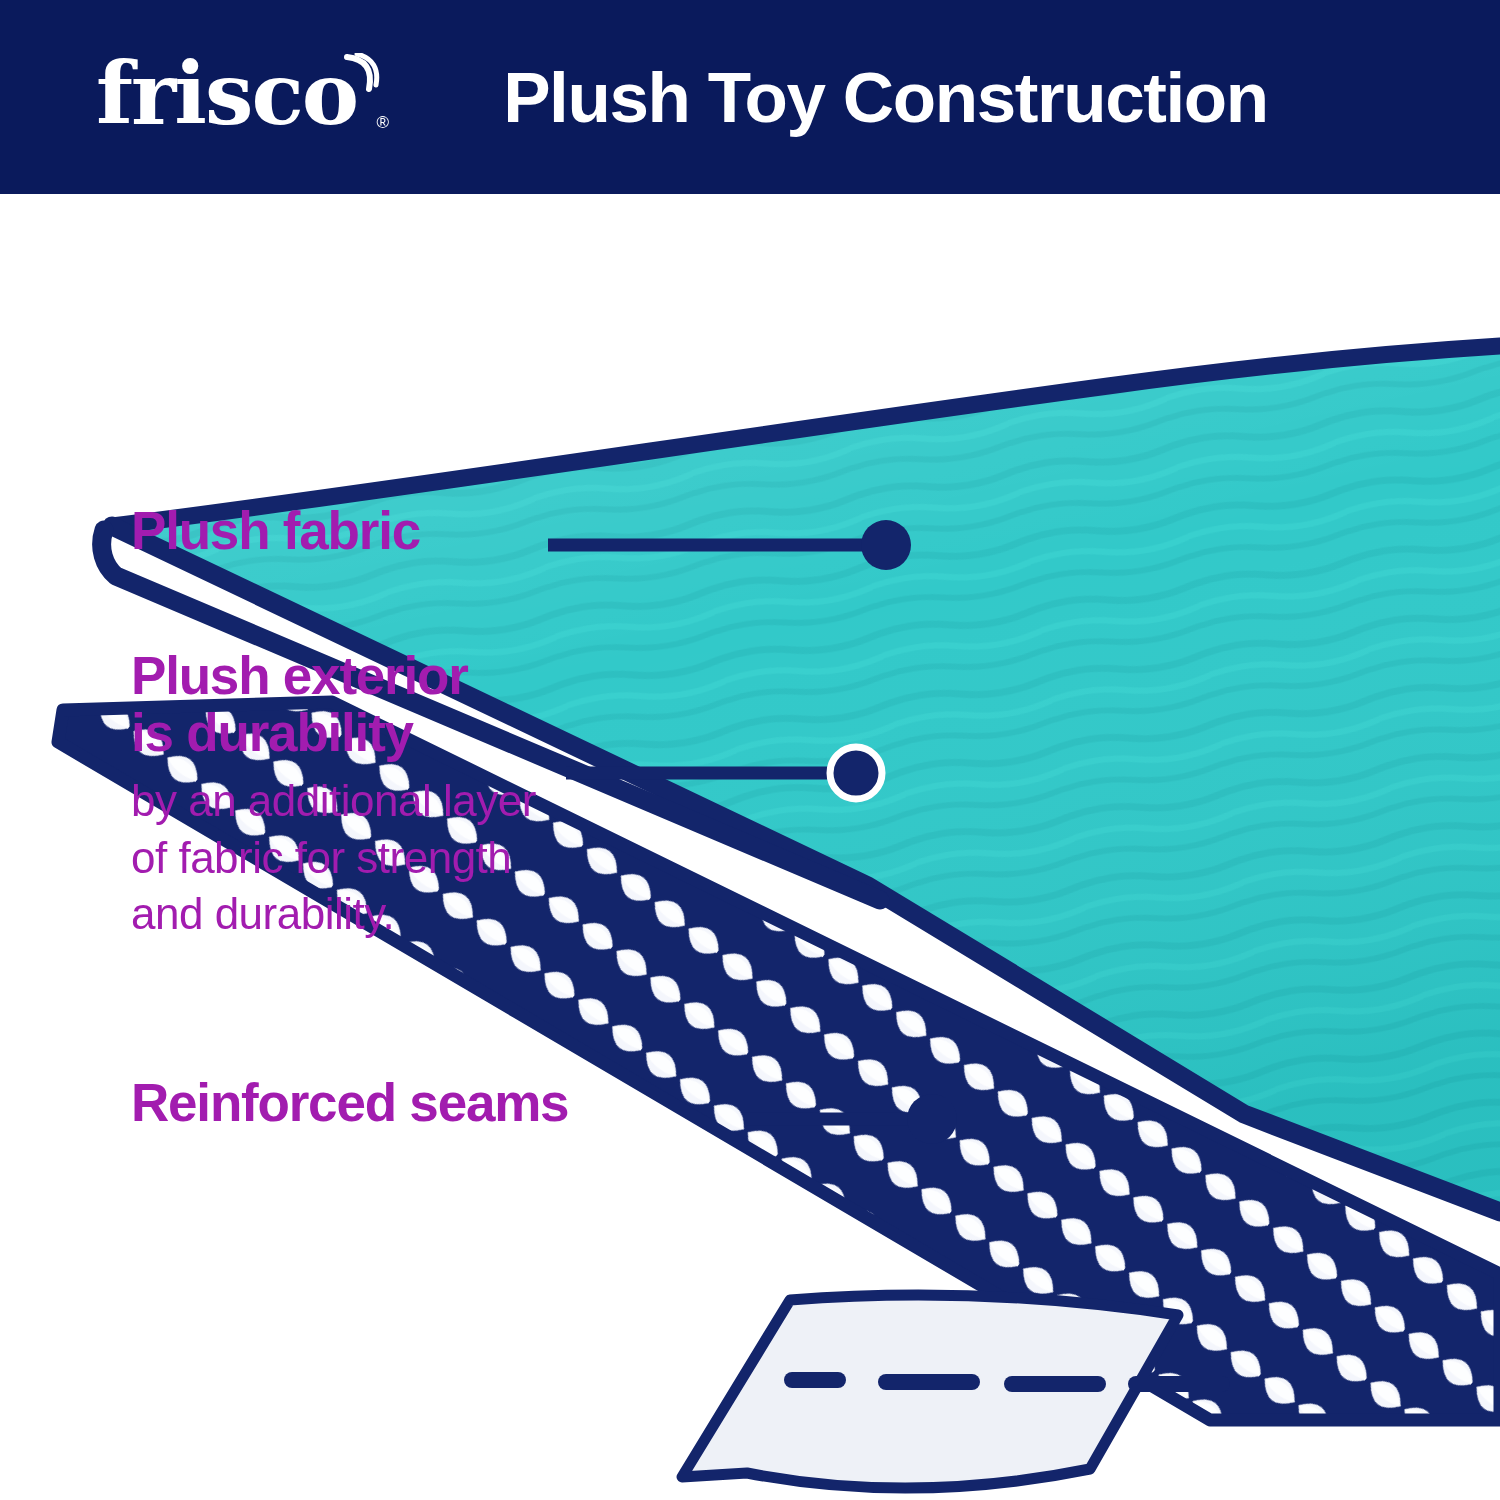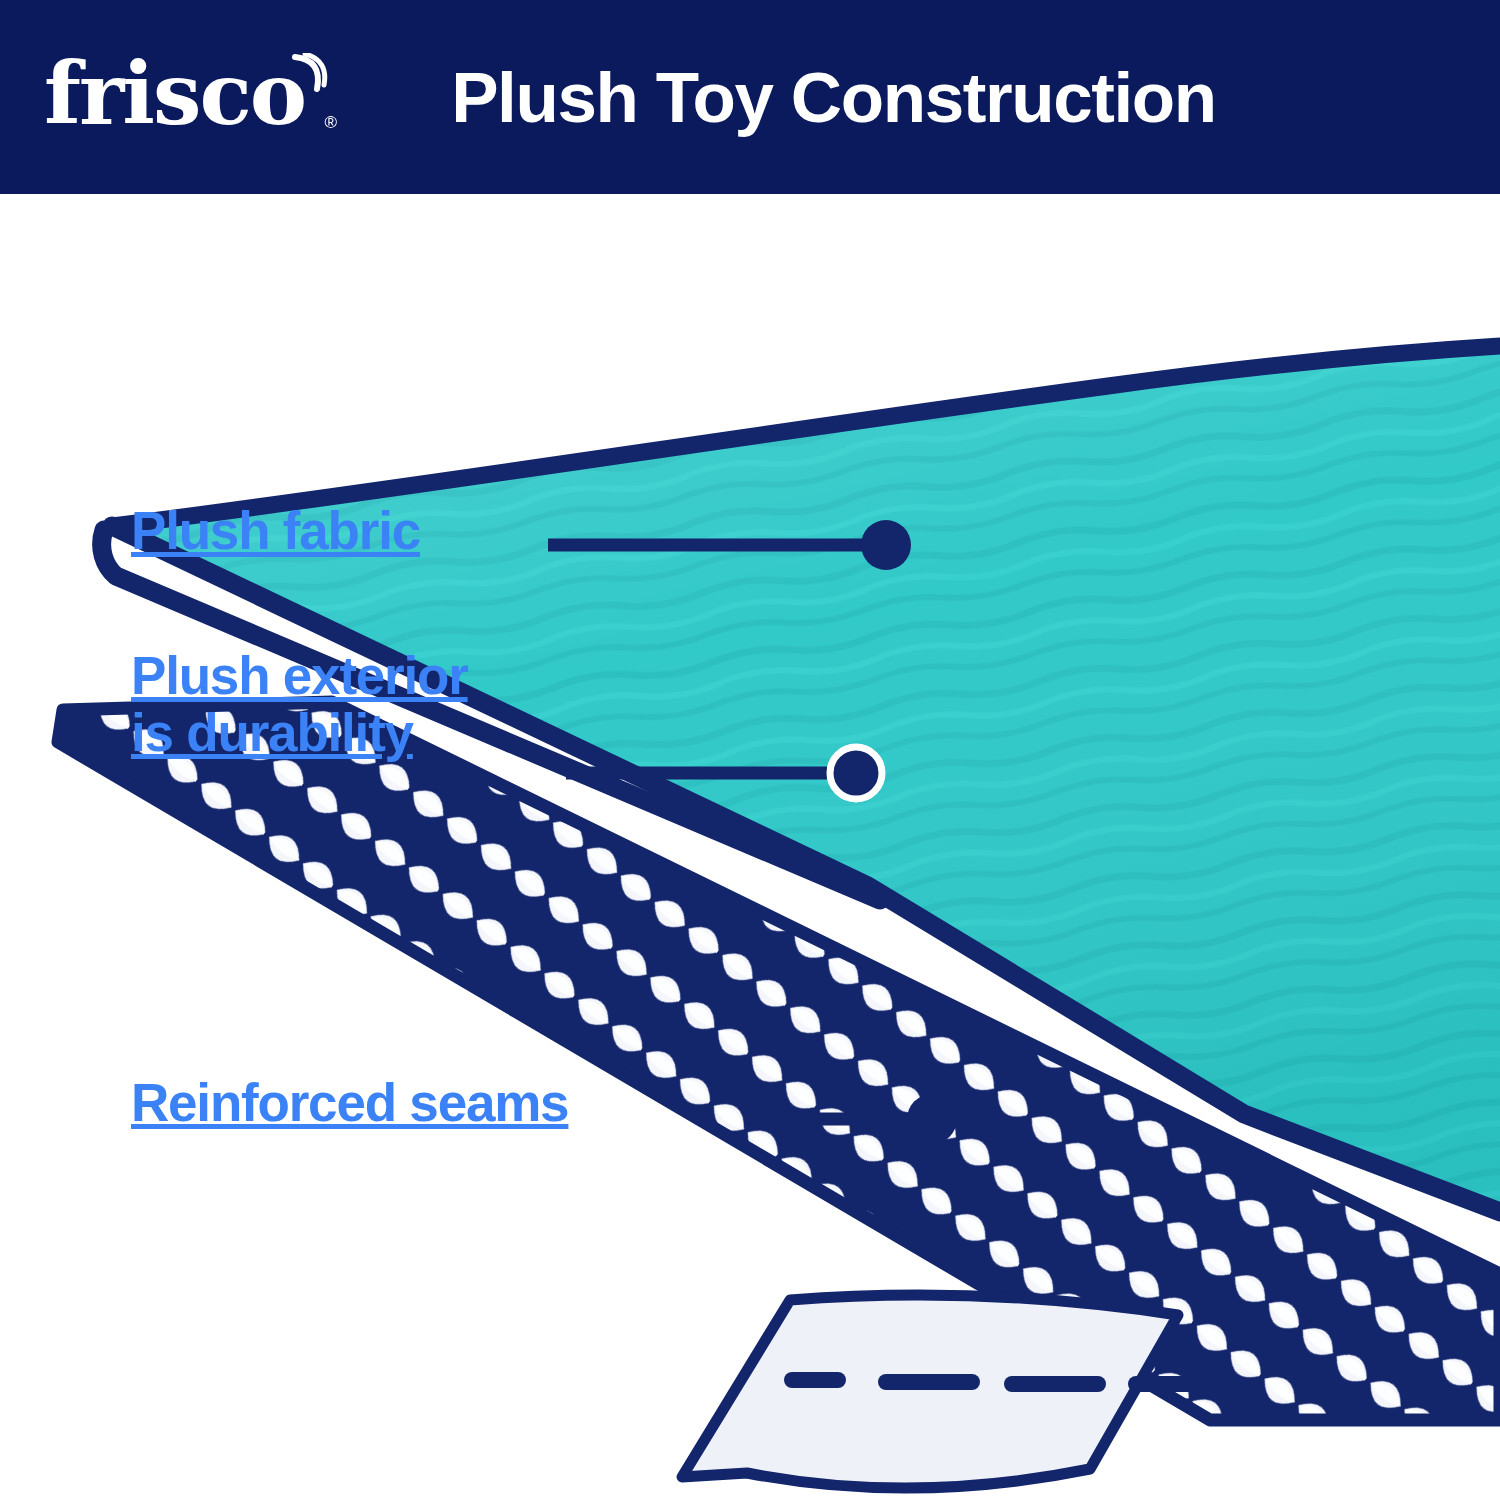--- a/index.html
+++ b/index.html
@@ -18,21 +18,21 @@
   
   #header-bar {
     position: absolute;
     left: 0; top: 0;
     width: 1500px;
     height: 194px;
     background: #0a1a5c;
     display: flex;
     align-items: center;
     box-sizing: border-box;
-    padding-left: 44px;
+    padding-left: 96px;
   }
   #brand-logo {
     position: relative;
     color: #ffffff;
     font-family: "DejaVu Serif", serif;
     font-size: 86px;
     font-weight: 700;
     letter-spacing: -2px;
     line-height: 1;
     margin-top: -6px;
@@ -69,23 +69,22 @@
     position: absolute;
     left: 0; top: 194px;
     width: 1500px;
     height: 1306px;
   }
   #illustration svg { display: block; }
 
   
   .callout {
     position: absolute;
-    color: #3b82f6;
+    color: #a21caf;
     box-sizing: border-box;
-    text-decoration: underline;
   }
   .callout .headline {
     font-size: 53px;
     font-weight: 700;
     letter-spacing: -1.2px;
     line-height: 1.07;
     white-space: pre-line;
   }
   .callout .body {
     font-size: 44px;
@@ -196,17 +195,20 @@
   </svg>
 </div>
 
 <div class="callout" id="callout-plush-fabric">
   <div class="headline">Plush fabric</div>
 </div>
 
 <div class="callout" id="callout-plush-exterior">
   <div class="headline">Plush exterior
 is durability</div>
+  <div class="body">by an additional layer
+of fabric for strength
+and durability.</div>
 </div>
 
 <div class="callout" id="callout-reinforced-seams">
   <div class="headline">Reinforced seams</div>
 </div>
 
 </body></html>

